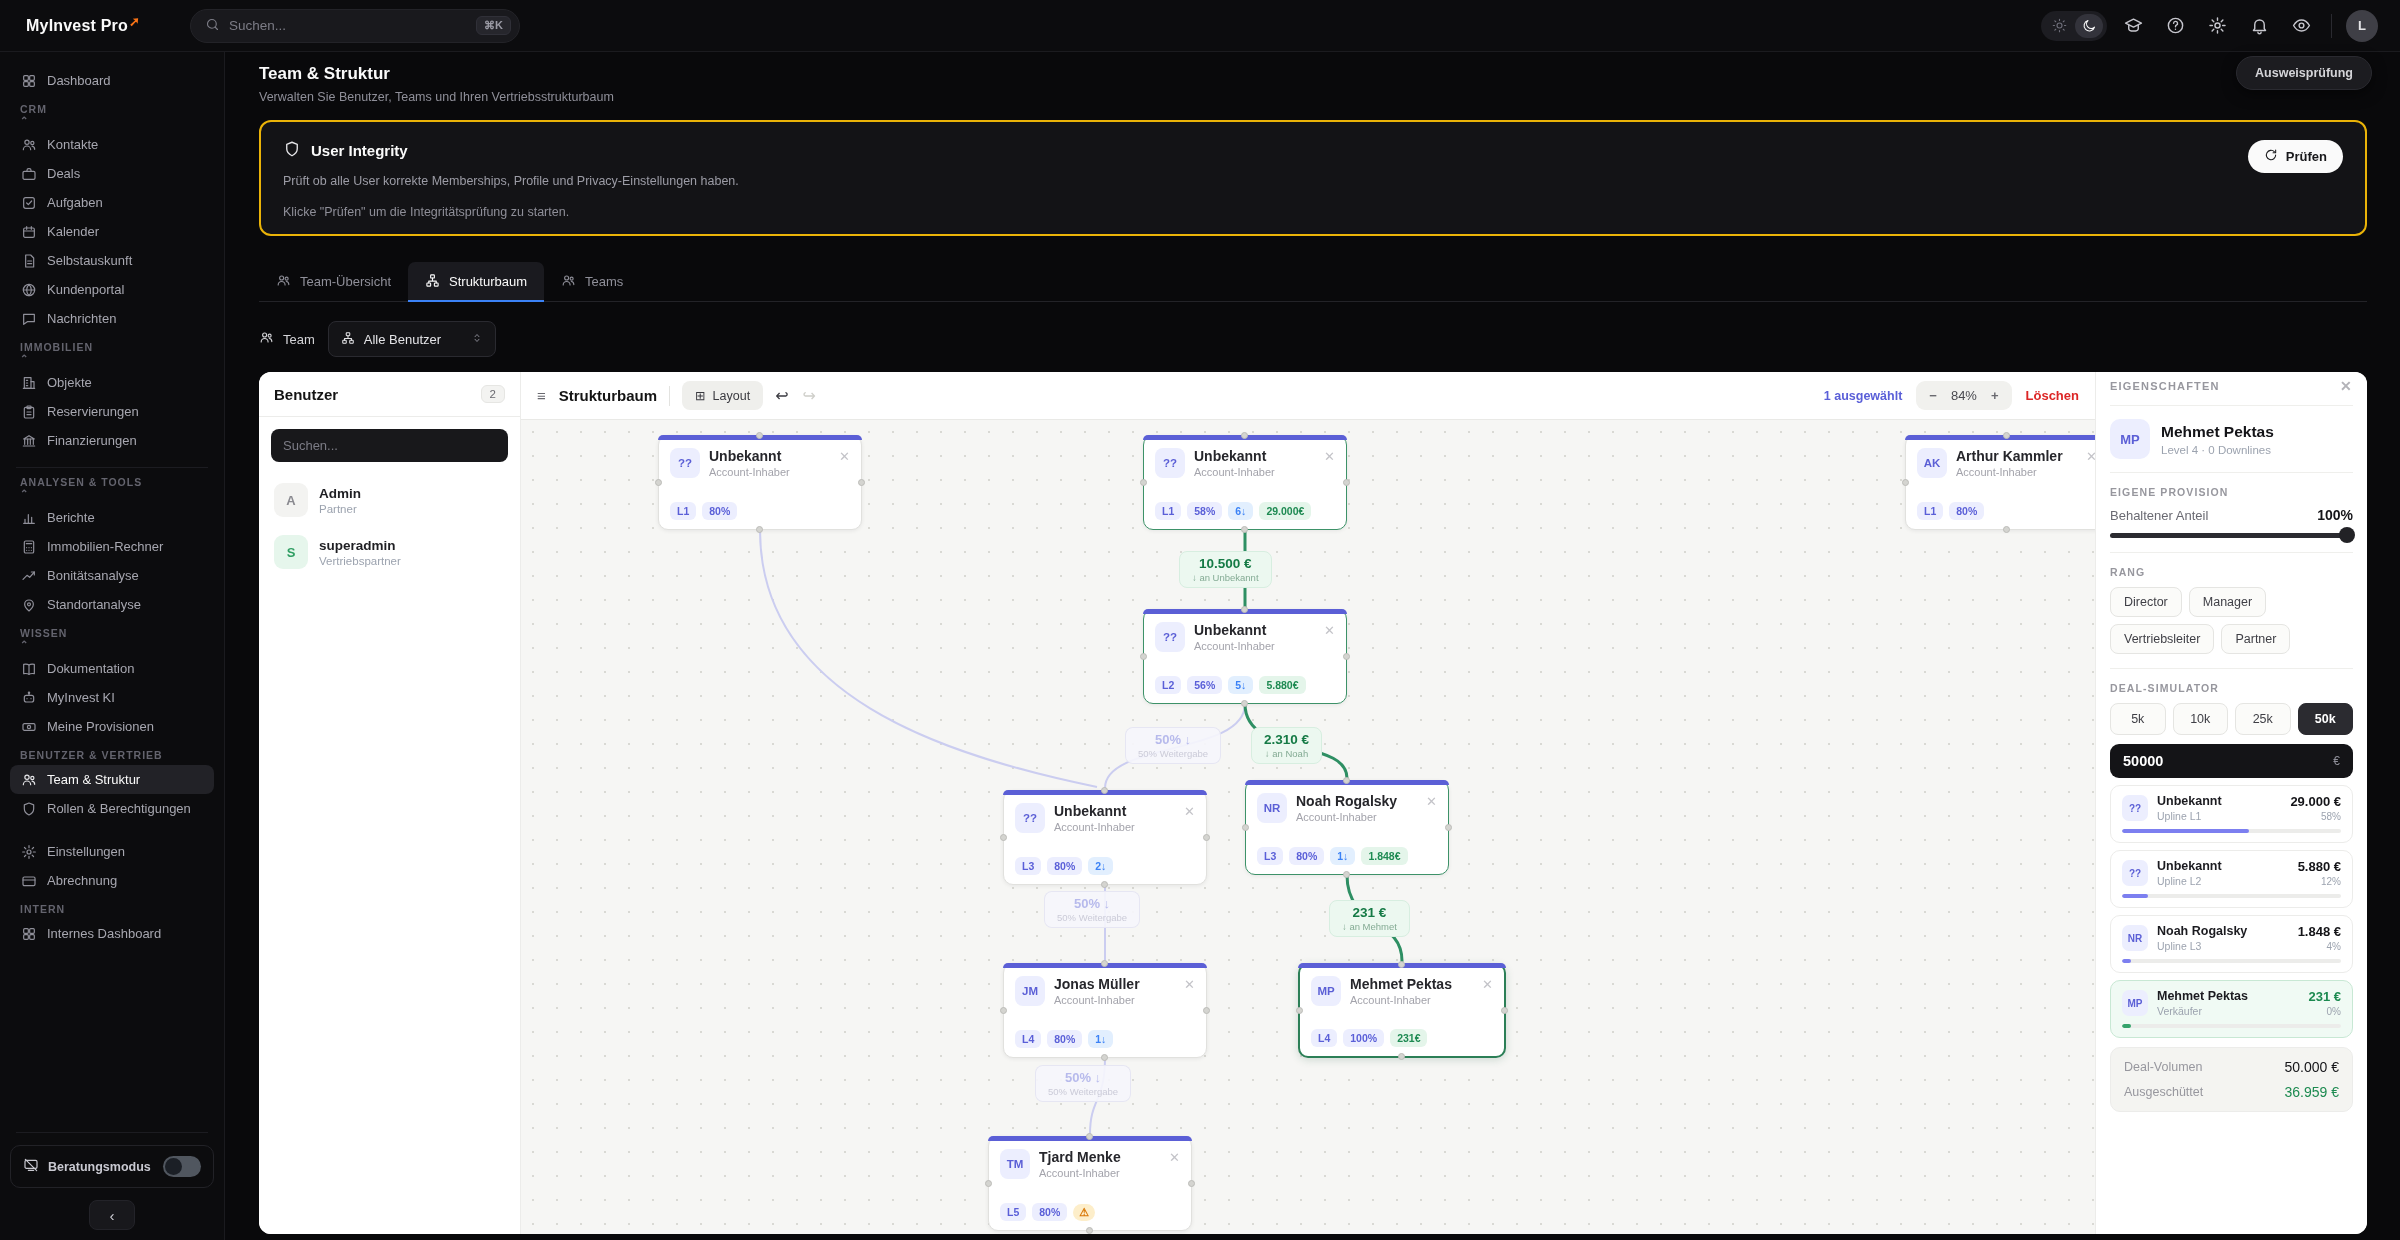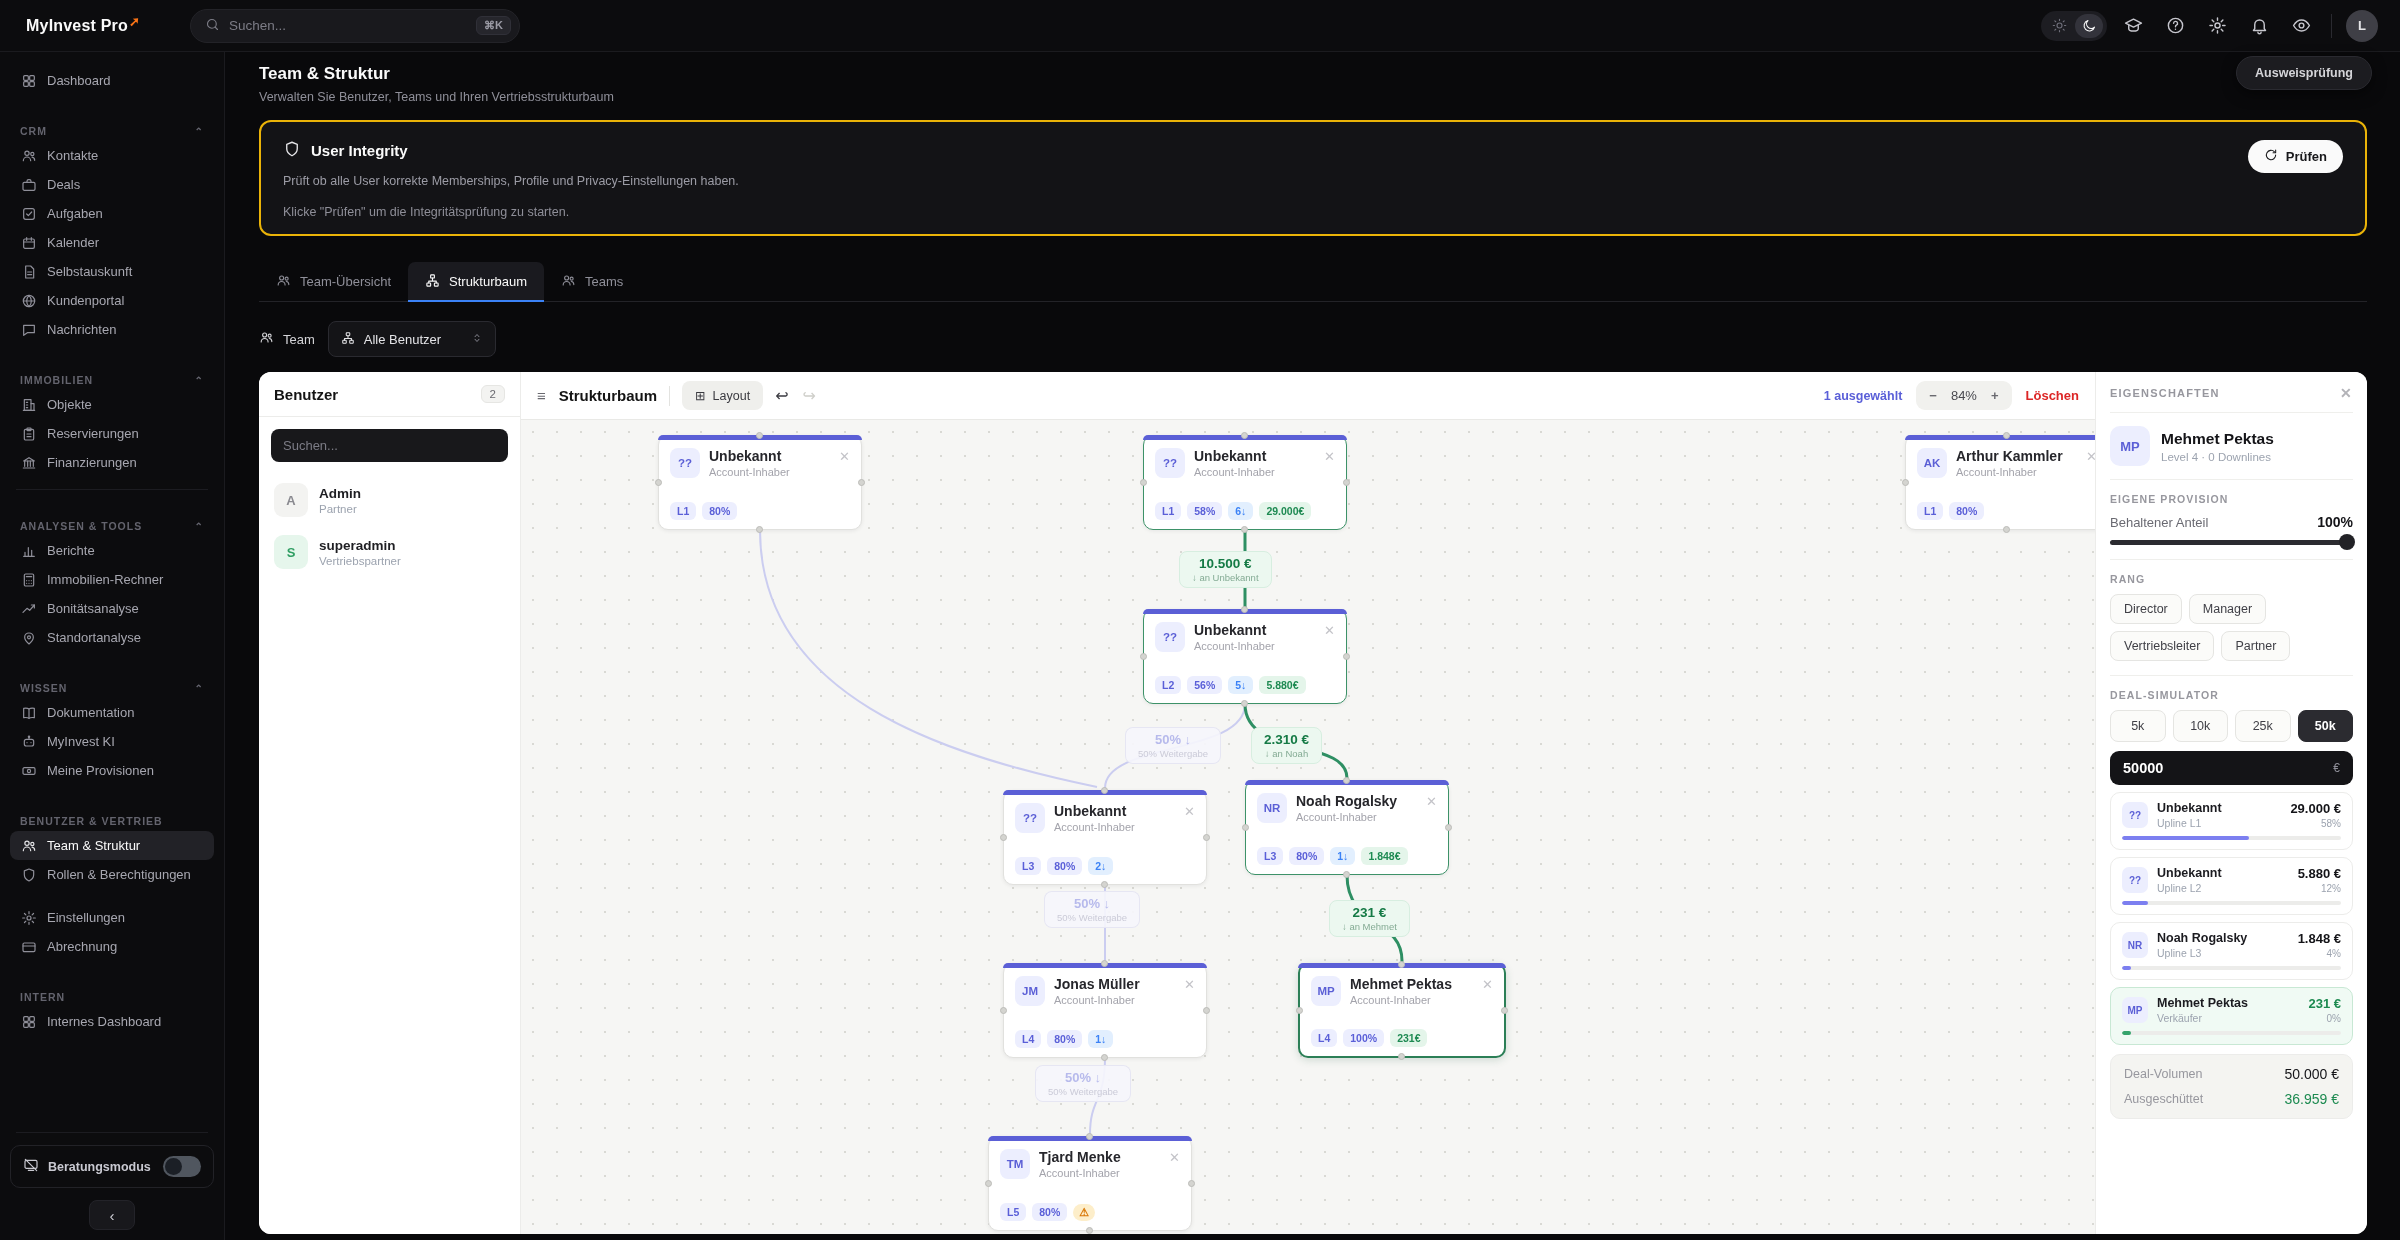--- a/index.html
+++ b/index.html
@@ -22,21 +22,21 @@
   .tb-div { width:1px; height:24px; background:#2a2a30; margin:0 4px; }
   .avatar-top { width:32px; height:32px; border-radius:50%; background:#3f3f46; color:#e4e4e7; display:flex; align-items:center; justify-content:center; font-size:13px; font-weight:bold; }
   .ausweis-pill { position:absolute; top:56px; right:28px; background:#1c1c20; border:1px solid #2a2a30; color:#d4d4d8; font-size:12.5px; font-weight:bold; padding:9px 18px; border-radius:18px; box-shadow:0 4px 14px rgba(0,0,0,.5); z-index:60; }
 
   
   .sidebar { position:absolute; left:0; top:52px; width:225px; bottom:0; background:#0c0c0e; border-right:1px solid #1b1b1f; padding:14px 10px 10px; display:flex; flex-direction:column; overflow:hidden; }
   .sitem { display:flex; align-items:center; gap:10px; color:#a7a7b0; font-size:13px; padding:6px 10px; border-radius:8px; cursor:pointer; white-space:nowrap; }
   .sitem .icn { width:17px; height:17px; display:flex; align-items:center; justify-content:center; color:#8f8f99; flex:0 0 17px; }
   .sitem.active { background:#222227; color:#fafafa; }
   .sitem.active .icn { color:#e4e4e7; }
-  .shead { display:flex; align-items:flex-end; justify-content:space-between; color:#64646e; font-size:10.5px; font-weight:bold; letter-spacing:1px; padding:4px 10px; margin-top:26px; }
+  .shead { display:flex; align-items:flex-start; justify-content:space-between; color:#64646e; font-size:10.5px; font-weight:bold; letter-spacing:1px; padding:4px 10px; margin-top:4px;flex-direction:column; }
   .shead .chev { font-size:10px; color:#64646e; }
   .sdiv { height:1px; background:#1c1c21; margin:12px 6px 0; }
   .side-foot { margin-top:auto; }
   .beratung { border:1px solid #222227; border-radius:10px; padding:10px 12px; display:flex; align-items:center; gap:9px; color:#c9c9d1; font-size:12.5px; font-weight:bold; }
   .toggle { margin-left:auto; width:38px; height:21px; background:#50565f; border-radius:11px; position:relative; }
   .toggle .knob { position:absolute; left:2px; top:2px; width:17px; height:17px; border-radius:50%; background:#1b1f26; }
   .collapse-btn { margin:12px auto 0; width:46px; height:30px; background:#18181c; border:1px solid #232329; border-radius:8px; color:#cfcfd6; display:flex; align-items:center; justify-content:center; font-size:15px; }
 
   
   .content { position:absolute; left:225px; top:52px; right:0; bottom:0; padding:12px 33px 0 34px; }
@@ -118,21 +118,21 @@
 
   .elabel { position:absolute; text-align:center; border-radius:8px; padding:4px 12px; z-index:5; }
   .elabel.green { background:#ecf8f0; border:1px solid #d7eee0; }
   .elabel.green .t { color:#157a45; font-weight:bold; font-size:13.5px; }
   .elabel.green .s { color:#84ab94; font-size:9.5px; margin-top:1px; }
   .elabel.faint { background:rgba(246,246,252,.9); border:1px solid rgba(228,228,242,.9); }
   .elabel.faint .t { color:#b7baec; font-weight:bold; font-size:13px; }
   .elabel.faint .s { color:#cbcbd8; font-size:9.5px; margin-top:1px; }
 
   
-  .props { width:272px; background:#fff; border-left:1px solid #ececea; padding:13px 14px; overflow:hidden; }
+  .props { width:272px; background:#fff; border-left:1px solid #ececea; padding:6px 14px; overflow:hidden; }
   .props-head { display:flex; align-items:center; justify-content:space-between; color:#97979e; font-size:11px; font-weight:bold; letter-spacing:1.2px; padding-bottom:11px; border-bottom:1px solid #efefec; }
   .props-close { color:#b3b3b8; font-size:14px; }
   .prof { display:flex; align-items:center; gap:11px; padding:13px 0; border-bottom:1px solid #efefec; }
   .pavatar { width:40px; height:40px; border-radius:10px; background:#eceefe; color:#5b5fd6; font-weight:bold; font-size:13px; display:flex; align-items:center; justify-content:center; }
   .pname { font-size:15.5px; font-weight:bold; color:#141418; }
   .pmeta { font-size:11.5px; color:#9ca3af; margin-top:3px; }
   .seclabel { color:#97979e; font-size:10.5px; font-weight:bold; letter-spacing:1.1px; margin:13px 0 9px; }
   .anteil-row { display:flex; justify-content:space-between; align-items:center; font-size:13px; color:#6a6a72; }
   .anteil-row b { color:#141418; font-size:14px; }
   .slider { margin-top:10px; height:5px; border-radius:3px; background:#2b2b30; position:relative; }

